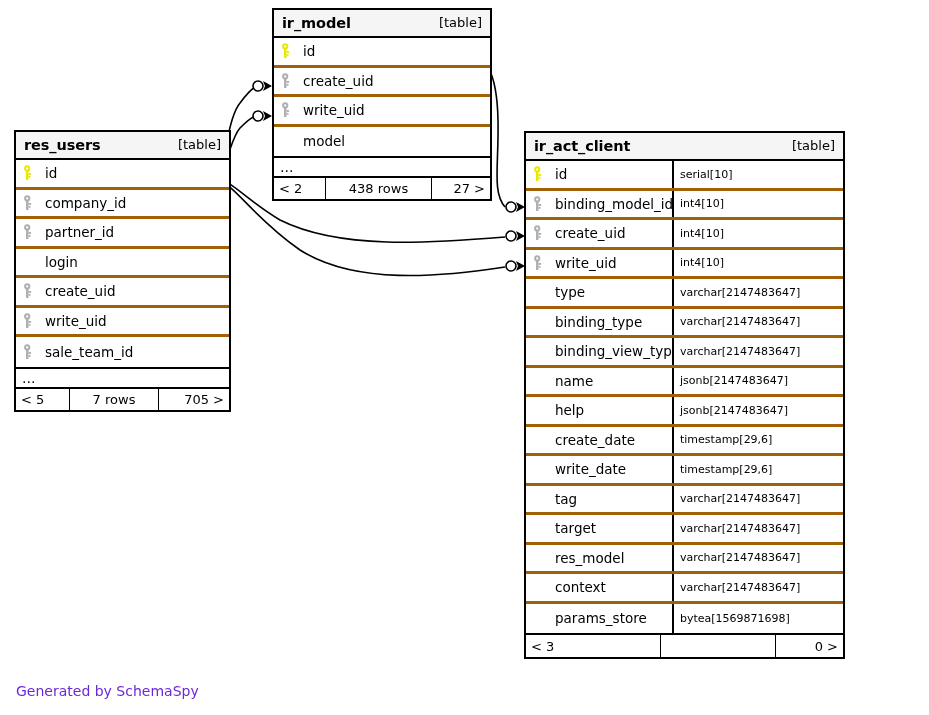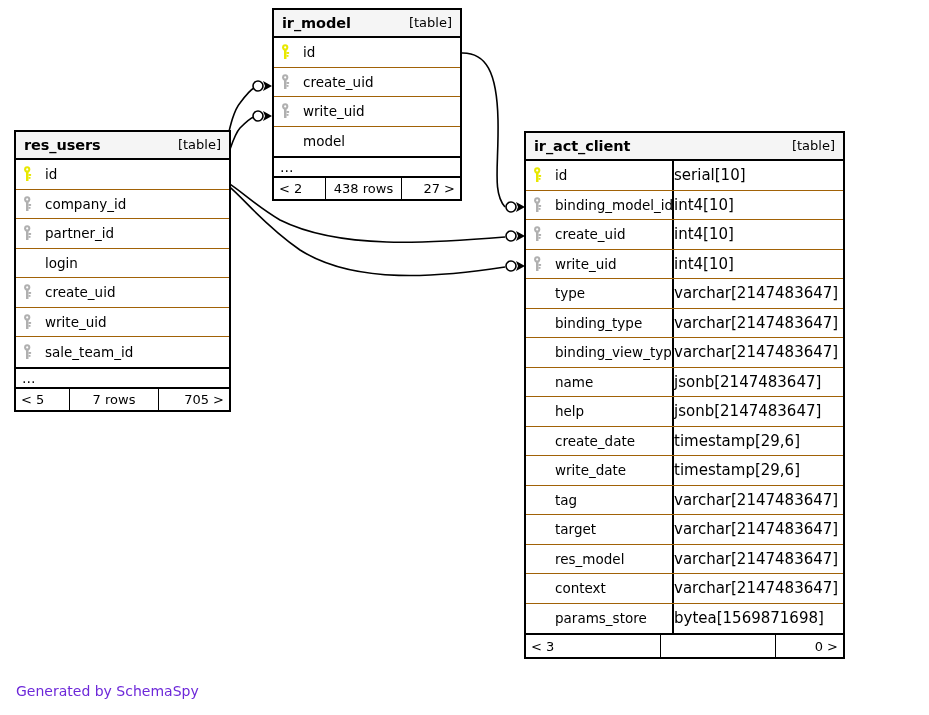--- a/index.html
+++ b/index.html
@@ -53,47 +53,48 @@
     font-size: 13px;
     white-space: nowrap;
   }
 
   .rows {
     display: block;
   }
   .row {
     display: flex;
     align-items: center;
-    border-bottom: 1px solid #a16207;
+    border-bottom: 3px solid #a16207;
     height: 29.5px;
     box-sizing: border-box;
     font-size: 13.5px;
   }
   .row:last-child {
     border-bottom: none;
   }
   .col-name {
     display: flex;
     align-items: center;
     flex: 1 1 auto;
     padding-left: 7px;
     box-sizing: border-box;
     overflow: hidden;
     white-space: nowrap;
     height: 100%;
   }
   .col-type {
     flex: 0 0 auto;
     border-left: 2px solid #000000;
+    padding-left: 6px;
     box-sizing: border-box;
     height: 100%;
     display: flex;
     align-items: center;
     white-space: nowrap;
-    font-size: 15px;
+    font-size: 11px;
   }
 
   
   .keyslot {
     width: 22px;
     flex: 0 0 22px;
     display: flex;
     align-items: center;
     justify-content: flex-start;
   }
@@ -125,21 +126,21 @@
     padding: 0 5px;
     border-right: 1px solid #000000;
   }
   .footer .fcell:last-child { border-right: none; }
   .footer .fcell.left   { justify-content: flex-start; }
   .footer .fcell.center { justify-content: center; }
   .footer .fcell.right  { justify-content: flex-end; }
 
   
   #tbl-res-users   { left: 14px;  top: 130px; width: 217px; }
-  #tbl-ir-model    { left: 272px; top: 8px;   width: 190px; }
+  #tbl-ir-model    { left: 272px; top: 8px;   width: 220px; }
   #tbl-ir-act      { left: 524px; top: 131px; width: 321px; }
 
   #tbl-ir-act .col-type { flex: 0 0 171px; }
 
   #tbl-res-users .footer .fcell:nth-child(1) { flex: 0 0 54px; }
   #tbl-res-users .footer .fcell:nth-child(2) { flex: 1 1 auto; }
   #tbl-res-users .footer .fcell:nth-child(3) { flex: 0 0 70px; text-align: right; }
 
   #tbl-ir-model .footer .fcell:nth-child(1) { flex: 0 0 52px; }
   #tbl-ir-model .footer .fcell:nth-child(2) { flex: 1 1 auto; }

